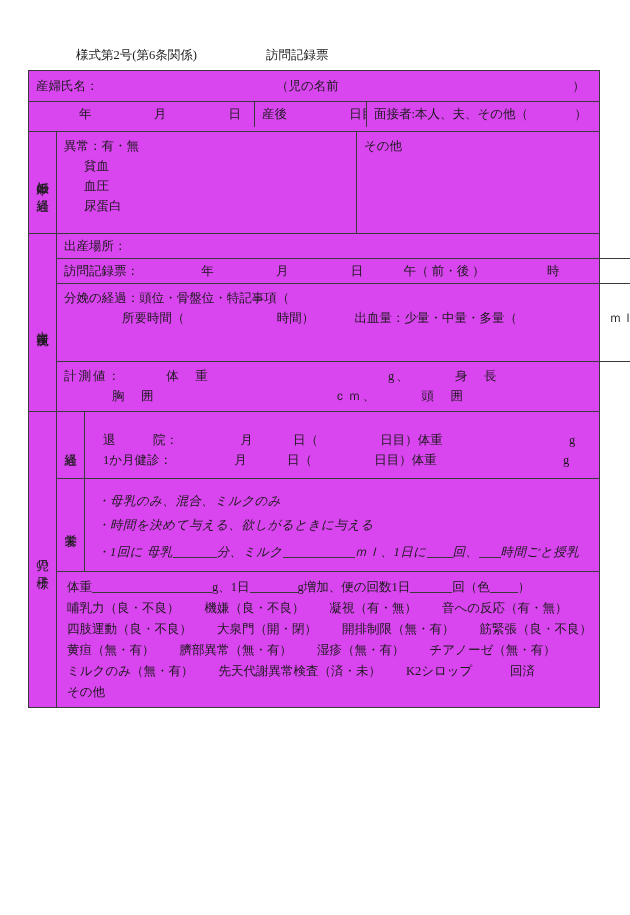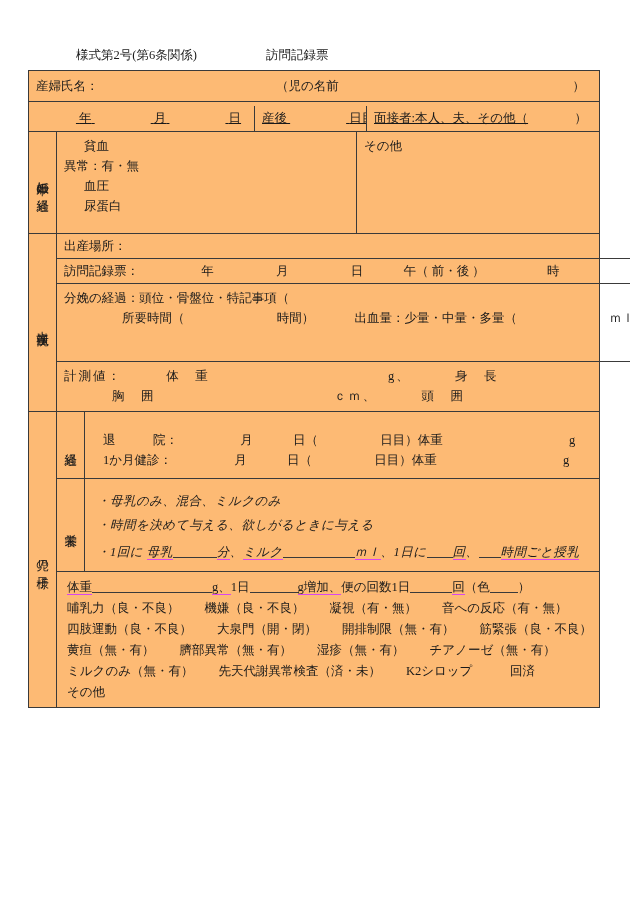--- a/index.html
+++ b/index.html
@@ -37,21 +37,21 @@
   .doc-header .doc-title { margin-left: 66px; }
 
   
   .frame {
     position: absolute;
     left: 28px;
     top: 70px;
     width: 572px;
     border: 1.4px solid #3a3a3a;
     box-sizing: border-box;
-    background: #fdba74;
+    background: #d946ef;
   }
   .row {
     display: flex;
     box-sizing: border-box;
   }
   .bb { border-bottom: 1.1px solid #3a3a3a; }
   .br { border-right: 1.1px solid #3a3a3a; }
 
   .cell {
     box-sizing: border-box;
@@ -69,21 +69,21 @@
     display: flex;
     align-items: center;
     justify-content: center;
     font-size: 12.5px;
     letter-spacing: 1px;
     line-height: 1;
     padding: 2px 0;
   }
 
   .name-row   { height: 31px; align-items: center; }
-  .date-row   { height: 30px; align-items: flex-end; text-decoration: underline; }
+  .date-row   { height: 30px; align-items: flex-start; }
   .preg-row   { height: 102px; }
   .birth-row  { height: 178px; }
   .child-row  { height: 295px; }
 
   .sub { display: flex; flex-direction: column; flex: 1; }
   .subrow { display: flex; box-sizing: border-box; }
 
   .txt-line { line-height: 20px; }
   .indent-1 { padding-left: 20px; }
   .indent-2 { padding-left: 58px; }
@@ -145,22 +145,22 @@
       </div>
       <div class="cell" style="flex:1;position:relative">
         <span>面接者:本人、夫、その他（</span>
         <span style="position:absolute;right:12px">）</span>
       </div>
     </div>
 
     <div class="row preg-row bb">
       <div class="vlabel br" style="width:28px">妊娠中の経過</div>
       <div class="cell br" style="width:300px">
+        <div class="txt-line">異常：有・無</div>
         <div class="txt-line indent-1">貧血</div>
-        <div class="txt-line">異常：有・無</div>
         <div class="txt-line indent-1">血圧</div>
         <div class="txt-line indent-1">尿蛋白</div>
       </div>
       <div class="cell" style="flex:1">
         <div class="txt-line">その他</div>
       </div>
     </div>
 
     <div class="row birth-row bb">
       <div class="vlabel br" style="width:28px">出産状況</div>

